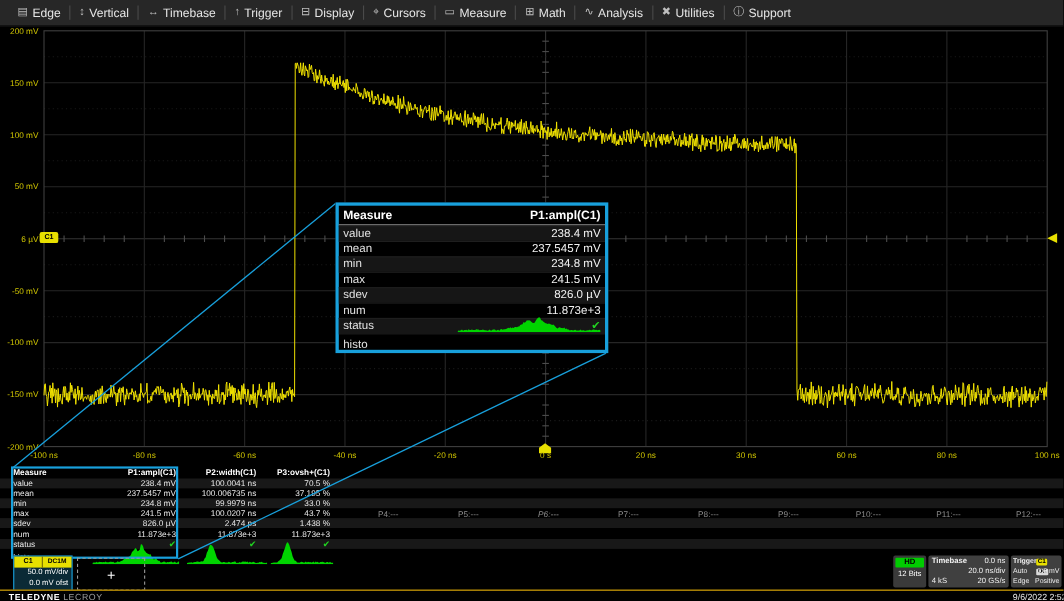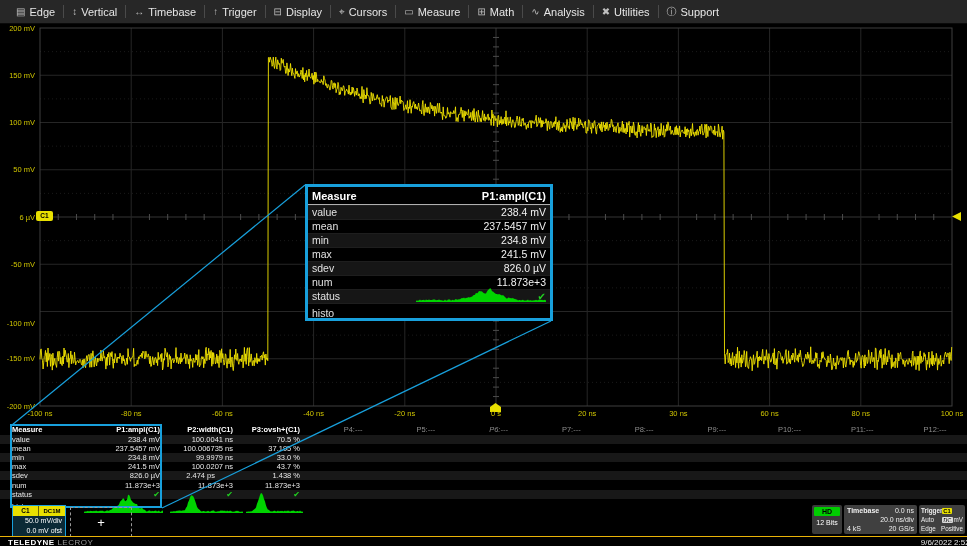--- a/index.html
+++ b/index.html
@@ -22,21 +22,21 @@
   #callout-svg{z-index:6;pointer-events:none;}
   .c1mark{position:absolute;left:36px;top:211px;width:17px;height:10px;background:#e8e000;
           color:#000;font-size:6.5px;font-weight:bold;text-align:center;line-height:10px;
           border-radius:2px;z-index:3;}
   
   #mtable{position:absolute;left:0;top:425px;width:967px;height:90px;font-size:7.5px;}
   .trow{position:absolute;left:0;width:967px;}
   .trow.stripe{background:#181818;}
   .cell{position:absolute;white-space:nowrap;color:#e8e8e8;}
   .cell.bold{font-weight:bold;color:#fff;}
-  .cell.dim{color:#8c8c8c;}
+  .cell.dim{color:#8c8c8c;margin-top:38px;}
   .cell.right{text-align:right;}
   .cell.center{text-align:center;}
   .cell.check{color:#21d421;font-size:8px;}
   .hl-box{position:absolute;left:10px;top:424px;width:152px;height:84px;
           border:2px solid #18a0dc;box-sizing:border-box;z-index:4;pointer-events:none;}
   
   #popup{position:absolute;left:305px;top:184px;width:248px;height:137px;box-sizing:border-box;
          border:3px solid #18a0dc;background:#000;z-index:10;display:flex;flex-direction:column;}
   .popup-hdr{display:flex;justify-content:space-between;align-items:center;height:17px;
              flex:none;padding:0 4px;border-bottom:1px solid #b0b0b0;font-weight:bold;
@@ -290,21 +290,21 @@
       </div>
       <div class="trow" style="top: 37.3px; height: 9.1px; line-height: 9.1px;">
         <span class="cell " style="left: 12px;">max</span>
         <span class="cell right" style="left: 40px; width: 120px;">241.5 mV</span>
         <span class="cell right" style="left: 113px; width: 120px;">100.0207 ns</span>
         <span class="cell right" style="left: 180px; width: 120px;">43.7 %</span>
       </div>
       <div class="trow stripe" style="top: 46.4px; height: 9.1px; line-height: 9.1px;">
         <span class="cell " style="left: 12px;">sdev</span>
         <span class="cell right" style="left: 40px; width: 120px;">826.0 µV</span>
-        <span class="cell right" style="left: 95px; width: 120px;">2.474 ps</span>
+        <span class="cell right" style="left: 113px; width: 120px;">2.474 ps</span>
         <span class="cell right" style="left: 180px; width: 120px;">1.438 %</span>
       </div>
       <div class="trow" style="top: 55.5px; height: 9.1px; line-height: 9.1px;">
         <span class="cell " style="left: 12px;">num</span>
         <span class="cell right" style="left: 40px; width: 120px;">11.873e+3</span>
         <span class="cell right" style="left: 113px; width: 120px;">11.873e+3</span>
         <span class="cell right" style="left: 180px; width: 120px;">11.873e+3</span>
       </div>
       <div class="trow stripe" style="top: 64.6px; height: 9.1px; line-height: 9.1px;">
         <span class="cell " style="left: 12px;">status</span>
@@ -433,21 +433,21 @@
     </div>
     <div class="tstamp">9/6/2022 2:52:38 PM</div>
   </div>
 
 <div class="ylab" style="top: 23.5px;">200 mV</div>
     <div class="ylab" style="top: 70.75px;">150 mV</div>
     <div class="ylab" style="top: 118px;">100 mV</div>
     <div class="ylab" style="top: 165.25px;">50 mV</div>
     <div class="ylab" style="top: 212.5px;">6 µV</div>
     <div class="ylab" style="top: 259.75px;">-50 mV</div>
-    <div class="ylab" style="top: 307px; margin-top: 12px;">-100 mV</div>
+    <div class="ylab" style="top: 307px;">-100 mV</div>
     <div class="ylab" style="top: 354.25px;">-150 mV</div>
     <div class="ylab" style="top: 401.5px;">-200 mV</div>
     <div class="xlab" style="left: 15px;">-100 ns</div>
     <div class="xlab" style="left: 106.2px;">-80 ns</div>
     <div class="xlab" style="left: 197.4px;">-60 ns</div>
     <div class="xlab" style="left: 288.6px;">-40 ns</div>
     <div class="xlab" style="left: 379.8px;">-20 ns</div>
     <div class="xlab" style="left: 471px;">0 s</div>
     <div class="xlab" style="left: 562.2px;">20 ns</div>
     <div class="xlab" style="left: 653.4px;">30 ns</div>

